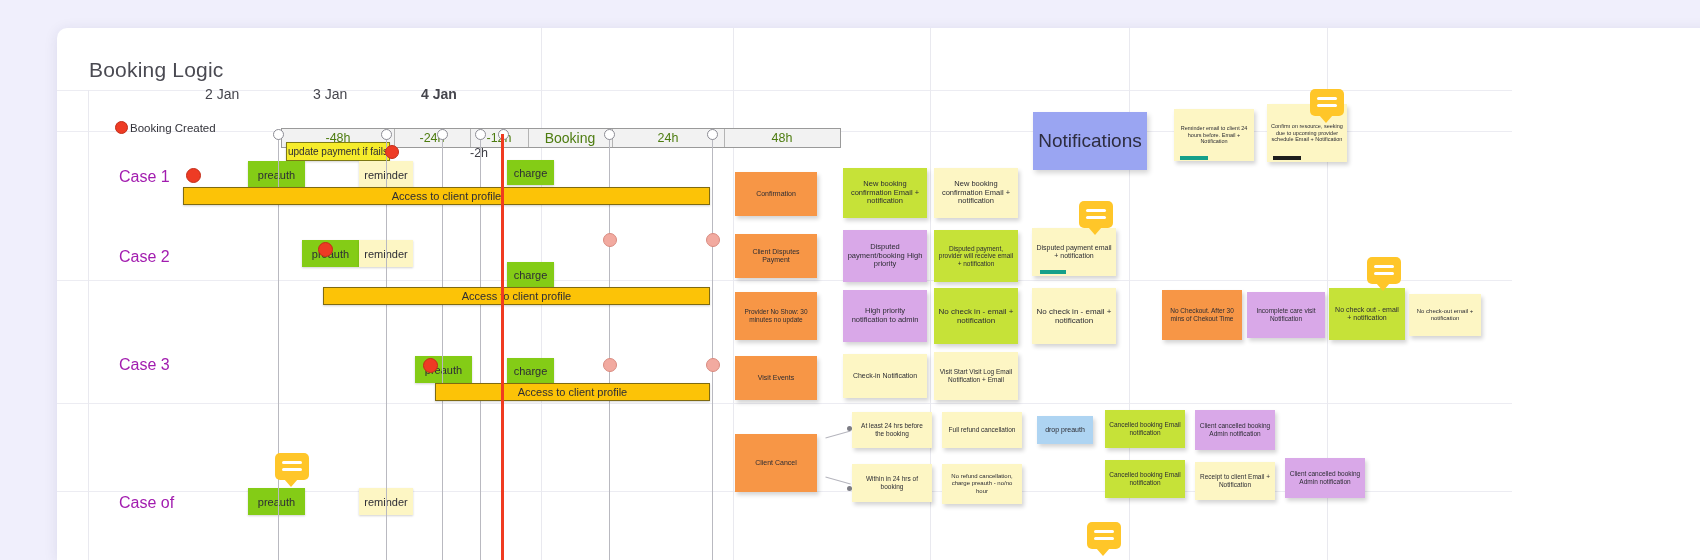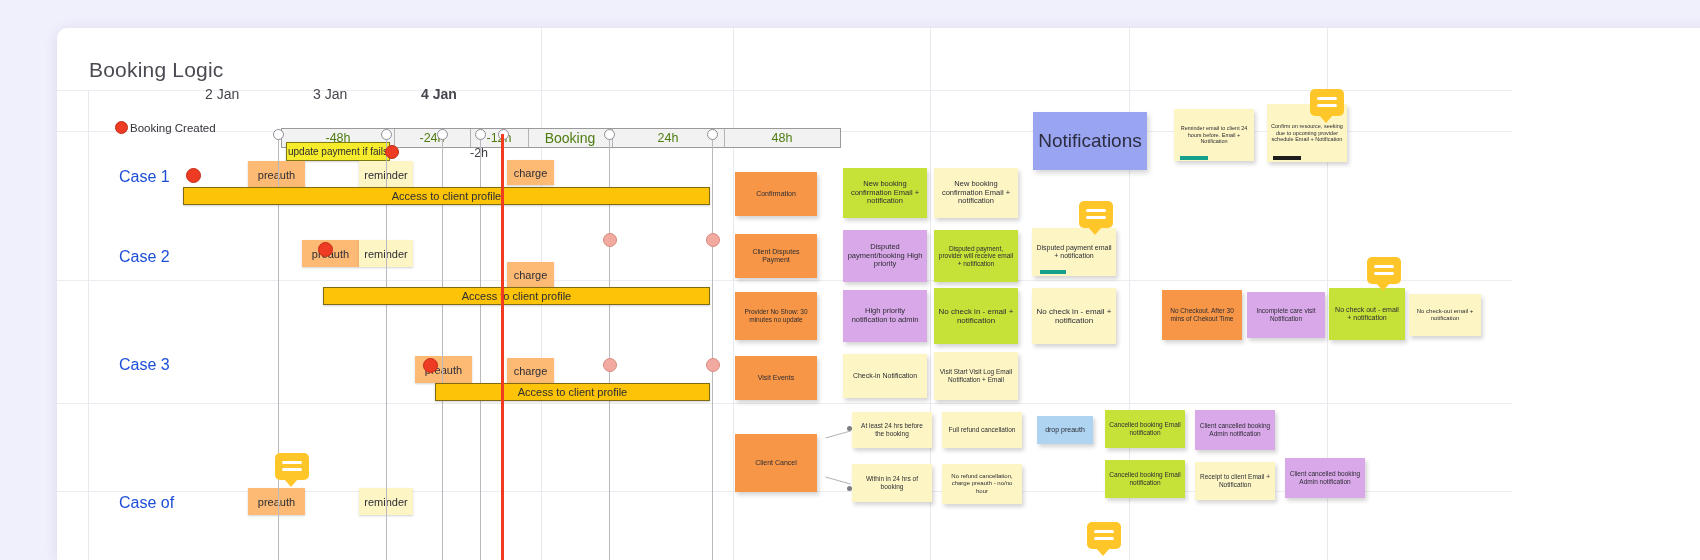--- a/index.html
+++ b/index.html
@@ -44,39 +44,39 @@
   .tick{
     position:absolute;width:11px;height:11px;border-radius:50%;
     background:#fff;border:1px solid #8d8d95;box-sizing:border-box;z-index:4;
   }
   .tickline{position:absolute;width:1px;background:#b9b9c0;z-index:1;}
   .sub-label{position:absolute;font-size:12.5px;color:#3d3d44;}
 
   .nowline{position:absolute;width:3px;background:#f03b20;z-index:6;}
 
   
-  .caselabel{position:absolute;font-size:16px;color:#1d4ed8;}
+  .caselabel{position:absolute;font-size:16px;color:#a21caf;}
   .reddot{
     position:absolute;border-radius:50%;
     background:#ee3b24;border:1px solid #c32d18;box-sizing:border-box;z-index:7;
   }
   .palered{
     position:absolute;border-radius:50%;
     background:#f2aaa0;border:1px solid #d98b80;box-sizing:border-box;z-index:5;
   }
   .created-label{position:absolute;font-size:11.5px;color:#33333a;}
 
   
   .chip{
     position:absolute;box-sizing:border-box;
     font-size:11px;color:#2d2d35;text-align:center;
     display:flex;align-items:center;justify-content:center;
     box-shadow:0 1px 2px rgba(0,0,0,.18);
   }
-  .chip.blue{background:#fdba74;}
+  .chip.blue{background:#84cc16;}
   .chip.cream{background:#fdf6c4;}
   .chip.yellow{background:#f6ec2b;border:1px solid #7e7a14;font-size:10px;}
   .bar-access{
     position:absolute;background:#fcc307;border:1px solid #7e6a12;box-sizing:border-box;
     font-size:11px;color:#2d2d35;display:flex;align-items:center;justify-content:center;
     box-shadow:0 1px 2px rgba(0,0,0,.18);z-index:3;
   }
 
   
   .note{

